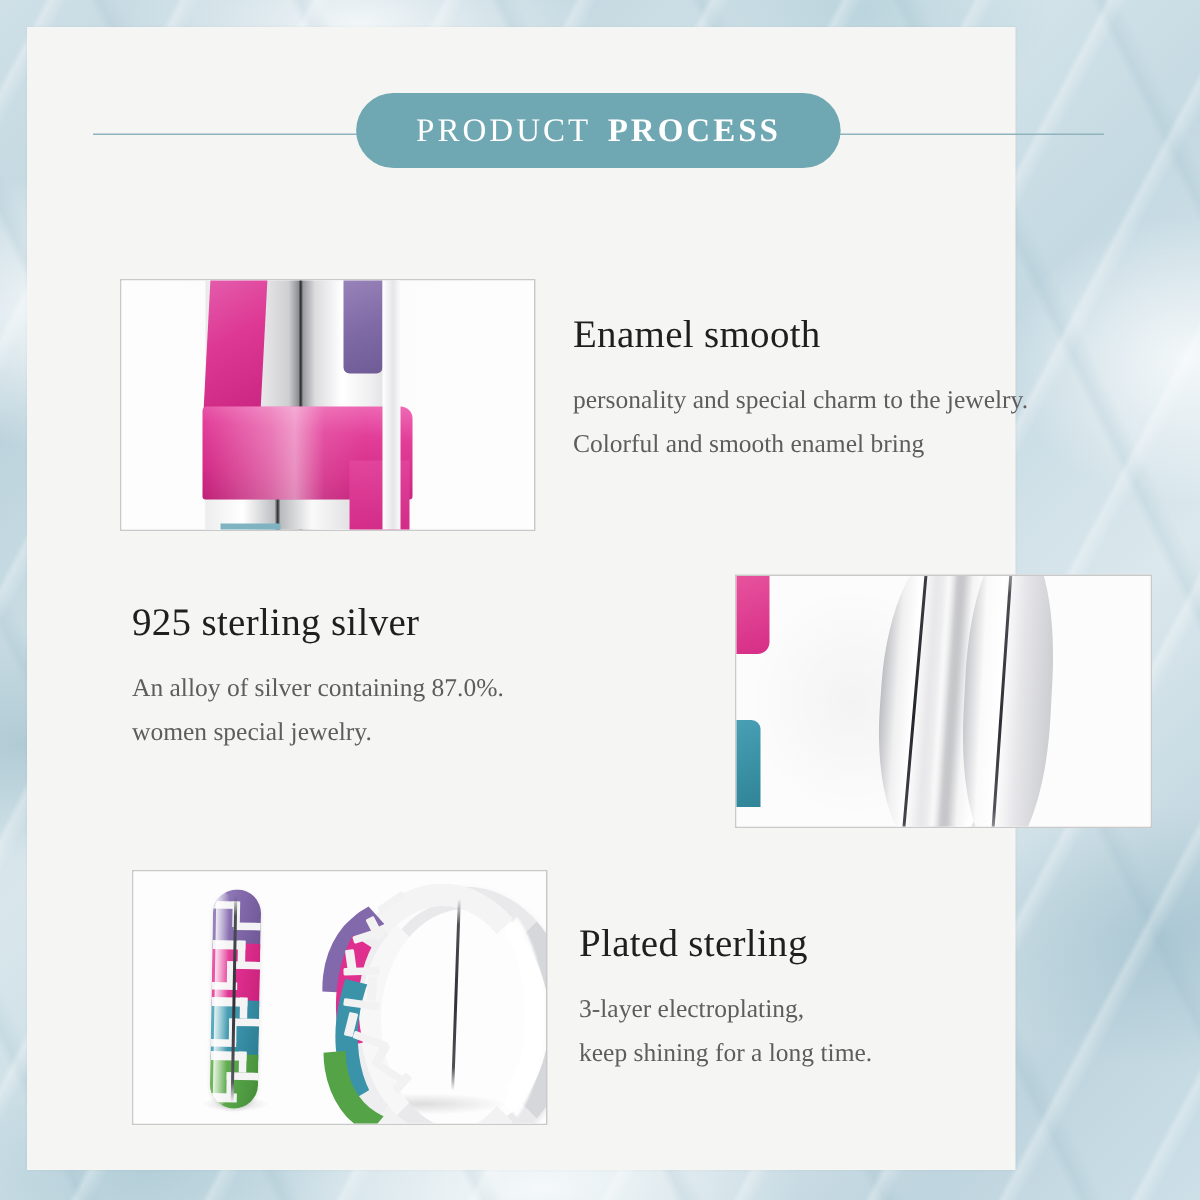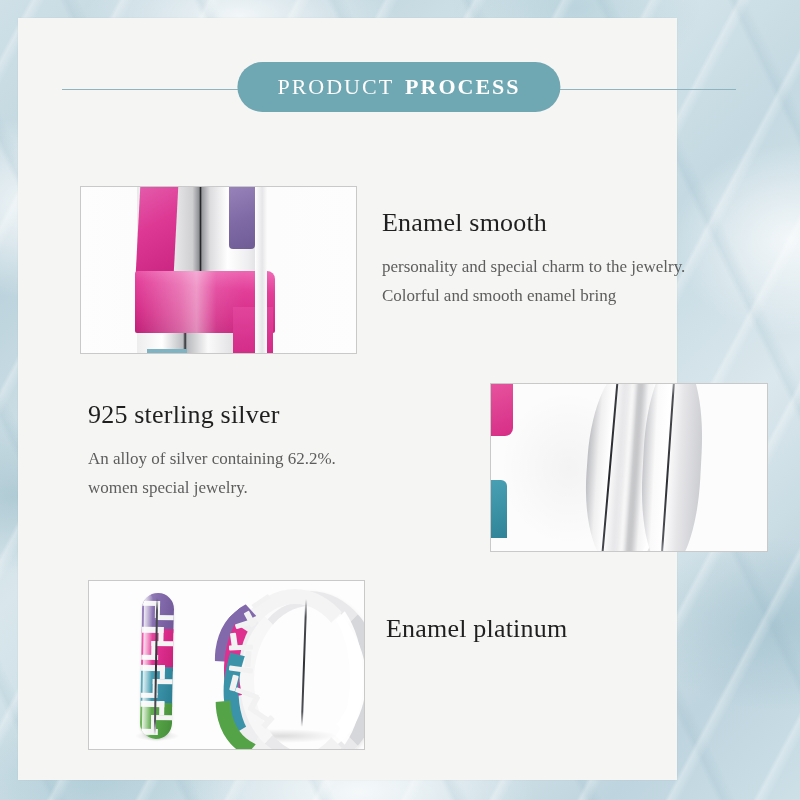--- a/index.html
+++ b/index.html
@@ -422,21 +422,21 @@
       <h2>Enamel smooth</h2>
       <p>
         <span>personality and special charm to the jewelry.</span>
         <span>Colorful and smooth enamel bring</span>
       </p>
     </div>
 
     <div class="block" id="text2">
       <h2>925 sterling silver</h2>
       <p>
-        <span>An alloy of silver containing 62.2%.</span>
+        <span>An alloy of silver containing 87.0%.</span>
         <span>women special jewelry.</span>
       </p>
     </div>
 
     <div class="photo" id="photo2">
       <div class="stage">
         <div id="p2-bg"></div>
         <div id="p2-inner-shadow"></div>
         <div id="p2-arc-outer"></div>
         <div id="p2-arc-outer2"></div>
@@ -512,17 +512,21 @@
           <div class="arckey" style="left:40px; top:122px;width:22px; height:5px; transform:rotate(34deg);"></div>
           <div class="arckey" style="left:58px; top:126px;width:6px;  height:14px; transform:rotate(42deg);"></div>
 
           <div id="ring-gloss"></div>
           <div id="ring-seam"></div>
         </div>
       </div>
     </div>
 
     <div class="block" id="text3">
-      <h2>Enamel platinum</h2>
+      <h2>Plated sterling</h2>
+      <p>
+        <span>3-layer electroplating,</span>
+        <span>keep shining for a long time.</span>
+      </p>
     </div>
 
   </div>
 </div>
 
 </body></html>

